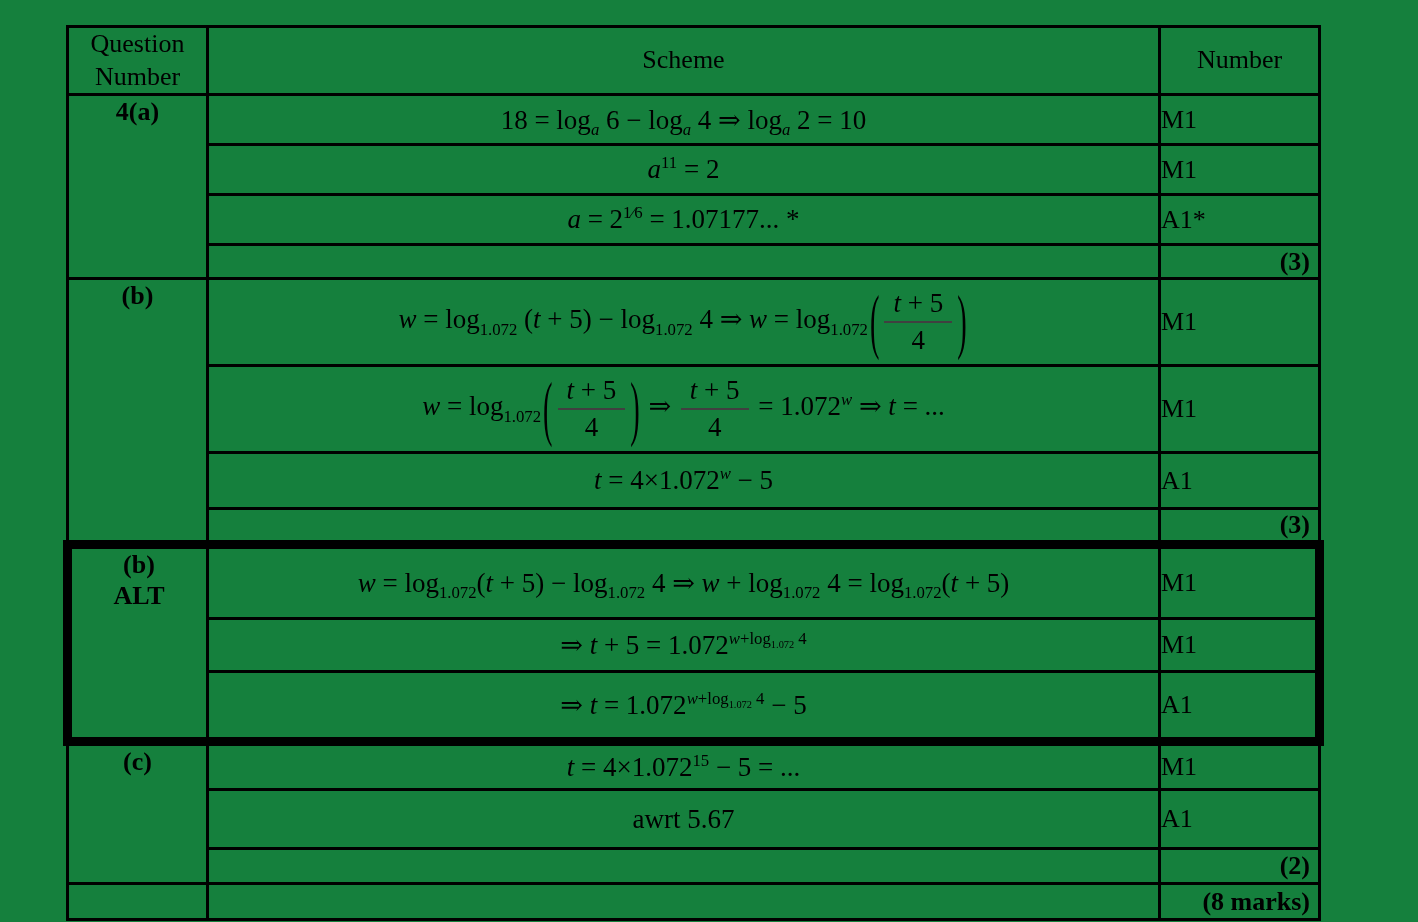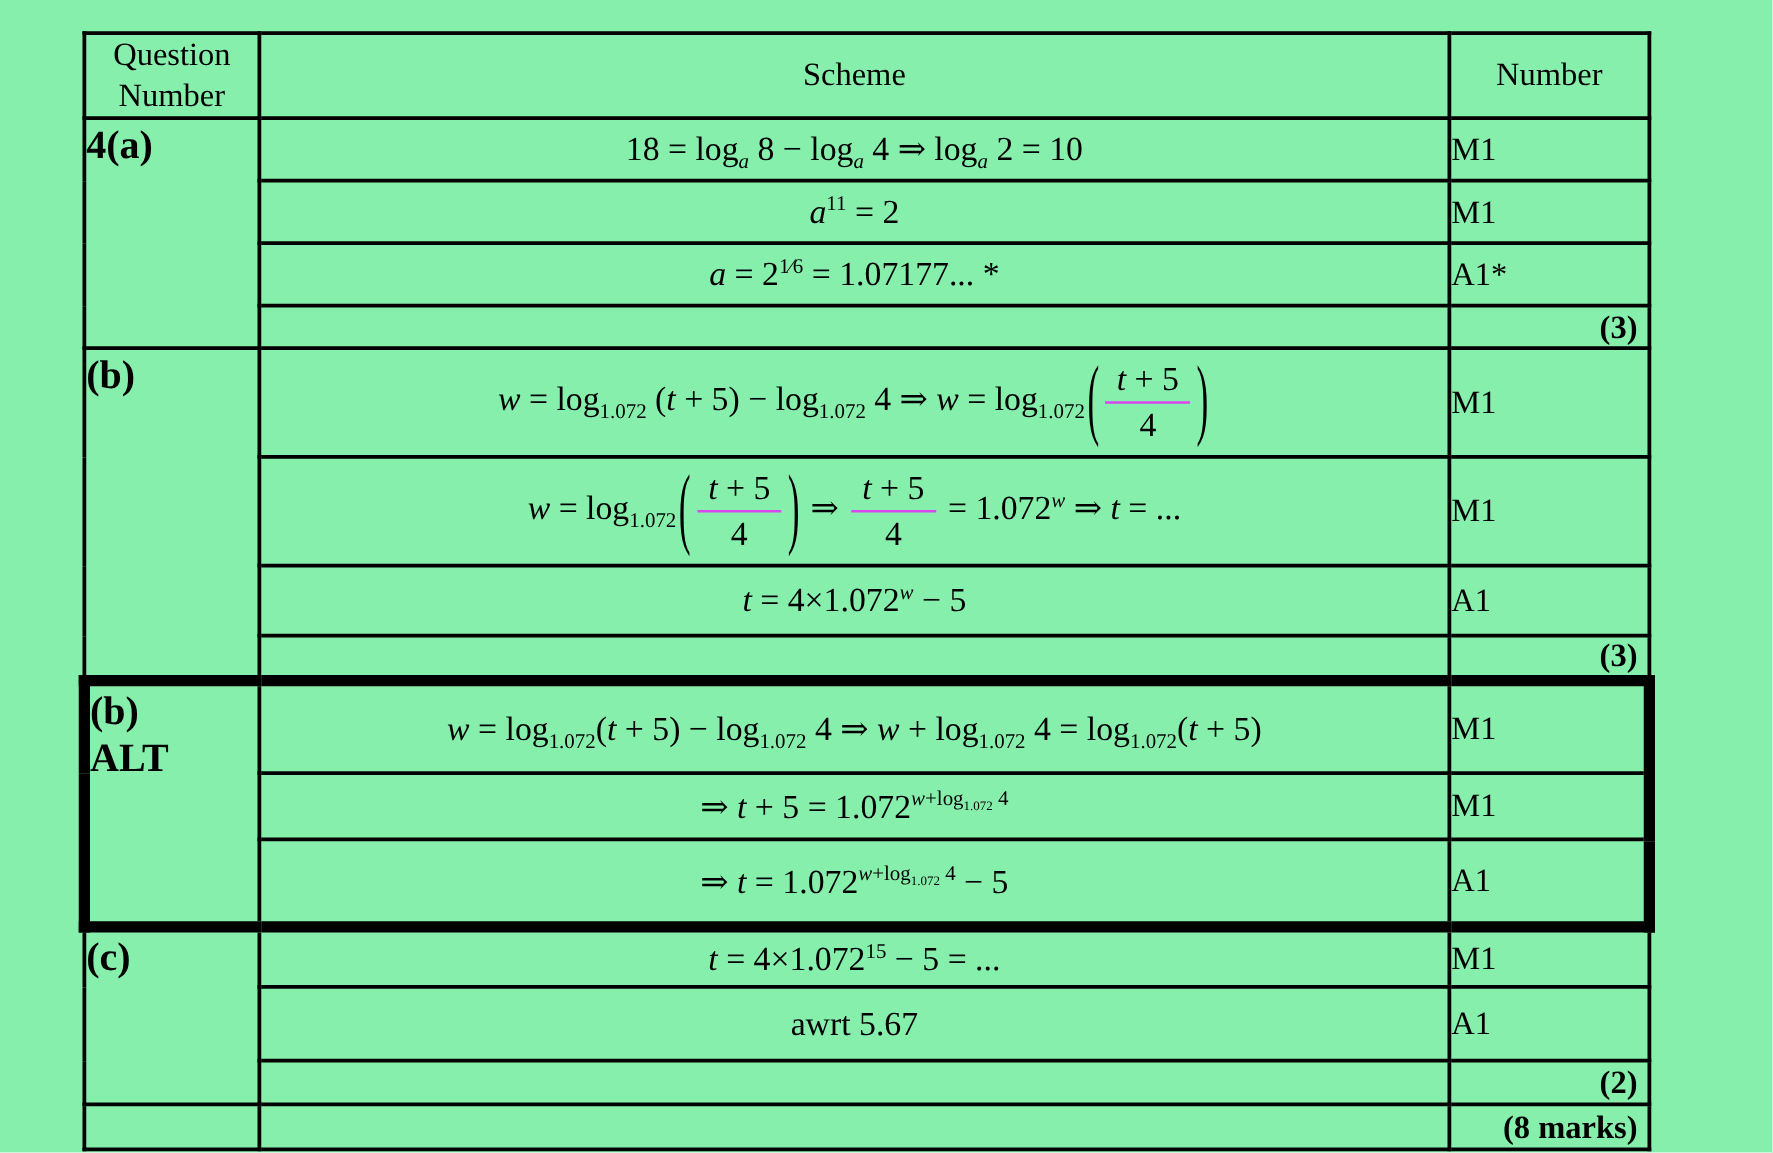--- a/index.html
+++ b/index.html
@@ -1,41 +1,41 @@
 <!DOCTYPE html>
 <html><head>
 <meta charset="utf-8">
 <style>
   html,body { margin:0; padding:0; background:#ffffff; }
   .page {
     position:relative;
     width:1418px; height:922px;
-    background:#86efac;
+    background:#15803d;
     overflow:hidden;
     font-family:"Liberation Serif","DejaVu Serif",serif;
     color:#000;
   }
   .ms-table {
     position:absolute; left:63px; top:25px;
     border-collapse:collapse; table-layout:fixed;
     width:1252px;
   }
   .ms-table th, .ms-table td {
     border:3px solid #000;
     padding:0;
     overflow:hidden;
   }
   .ms-table thead th {
     font-weight:normal; font-size:26px;
     text-align:center; vertical-align:middle;
     line-height:1.25;
   }
   .qcell {
-    font-weight:bold; font-size:32px;
-    vertical-align:top;
+    font-weight:bold; font-size:26px;
+    text-align:center; vertical-align:top;
     padding-top:7px;
     white-space:pre-line;
     line-height:1.2;
   }
   .scell {
     text-align:center; vertical-align:middle;
     font-size:27px;
   }
   .mcell {
     font-size:26px; text-align:left; vertical-align:middle;
@@ -53,21 +53,21 @@
 
   
   .eq { display:inline-block; }
   .eq i { font-style:italic; }
   .eq sub { font-size:0.62em; line-height:0; }
   .eq sup { font-size:0.62em; line-height:0; }
   .frac {
     display:inline-block; vertical-align:middle;
     text-align:center; margin:0 3px; line-height:1.15;
   }
-  .frac .num { display:block; padding:0 9px 2px; border-bottom:2px solid #d946ef; }
+  .frac .num { display:block; padding:0 9px 2px; border-bottom:2px solid #404040; }
   .frac .den { display:block; padding-top:2px; }
   .bigp {
     display:inline-block;
     transform:scaleY(2.55);
     transform-origin:50% 50%;
     vertical-align:middle;
     padding:0 2px;
     font-size:1.05em;
   }
 </style>
@@ -84,21 +84,21 @@
     <thead>
       <tr style="height:68px">
         <th>Question Number</th>
         <th>Scheme</th>
         <th>Number</th>
       </tr>
     </thead>
     <tbody id="tbody">
         <tr style="height: 50px;">
           <td class="qcell" rowspan="4">4(a)</td>
-          <td class="scell"><span class="eq"><span>18 = log</span><sub><i>a</i></sub><span> 8 − log</span><sub><i>a</i></sub><span> 4 ⇒ log</span><sub><i>a</i></sub><span> 2 = 10</span></span></td>
+          <td class="scell"><span class="eq"><span>18 = log</span><sub><i>a</i></sub><span> 6 − log</span><sub><i>a</i></sub><span> 4 ⇒ log</span><sub><i>a</i></sub><span> 2 = 10</span></span></td>
           <td class="mcell">M1</td>
         </tr>
         <tr style="height: 50px;">
           <td class="scell"><span class="eq"><i>a</i><sup>11</sup><span> = 2</span></span></td>
           <td class="mcell">M1</td>
         </tr>
         <tr style="height: 50px;">
           <td class="scell"><span class="eq"><i>a</i><span> = 2</span><sup>1⁄6</sup><span> = 1.07177...  *</span></span></td>
           <td class="mcell">A1*</td>
         </tr>

